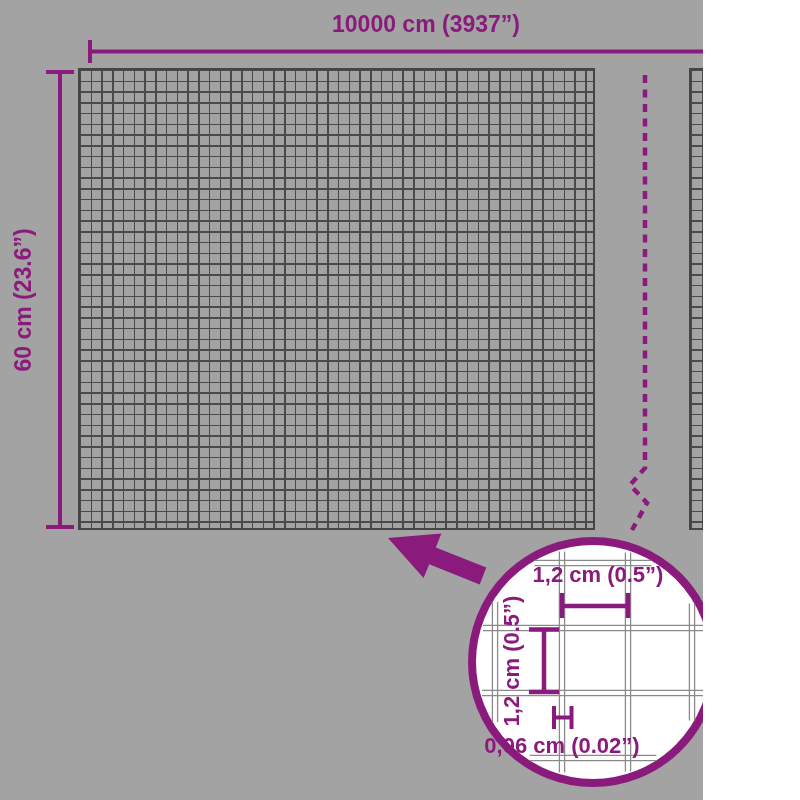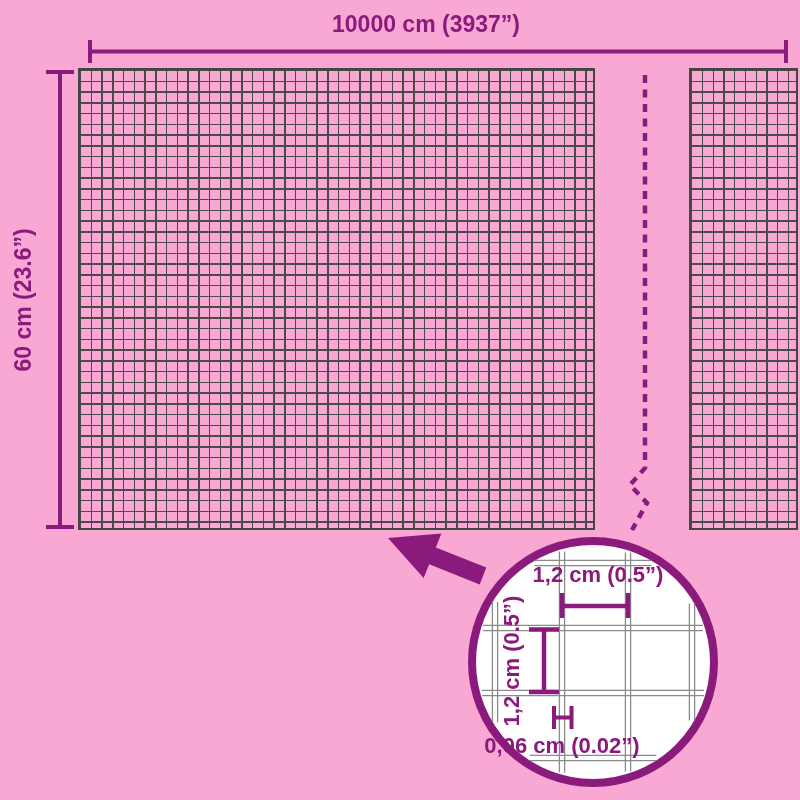--- a/index.html
+++ b/index.html
@@ -2,23 +2,23 @@
 <html><head>
 <meta charset="utf-8">
 <style>
   html, body {
     margin: 0;
     padding: 0;
     background: #ffffff;
   }
   #stage {
     position: relative;
-    width: 800px;
+    width: 703px;
     height: 800px;
-    background: #f9a8d4;
+    background: #a3a3a3;
     overflow: hidden;
     font-family: "Liberation Sans", sans-serif;
   }
   
   .mesh {
     position: absolute;
     box-sizing: border-box;
     border: 2px solid #454545;
     background-image:
       repeating-linear-gradient(to right, #4a4a4a 0, #4a4a4a 1.4px, transparent 1.4px, transparent 10.75px),

